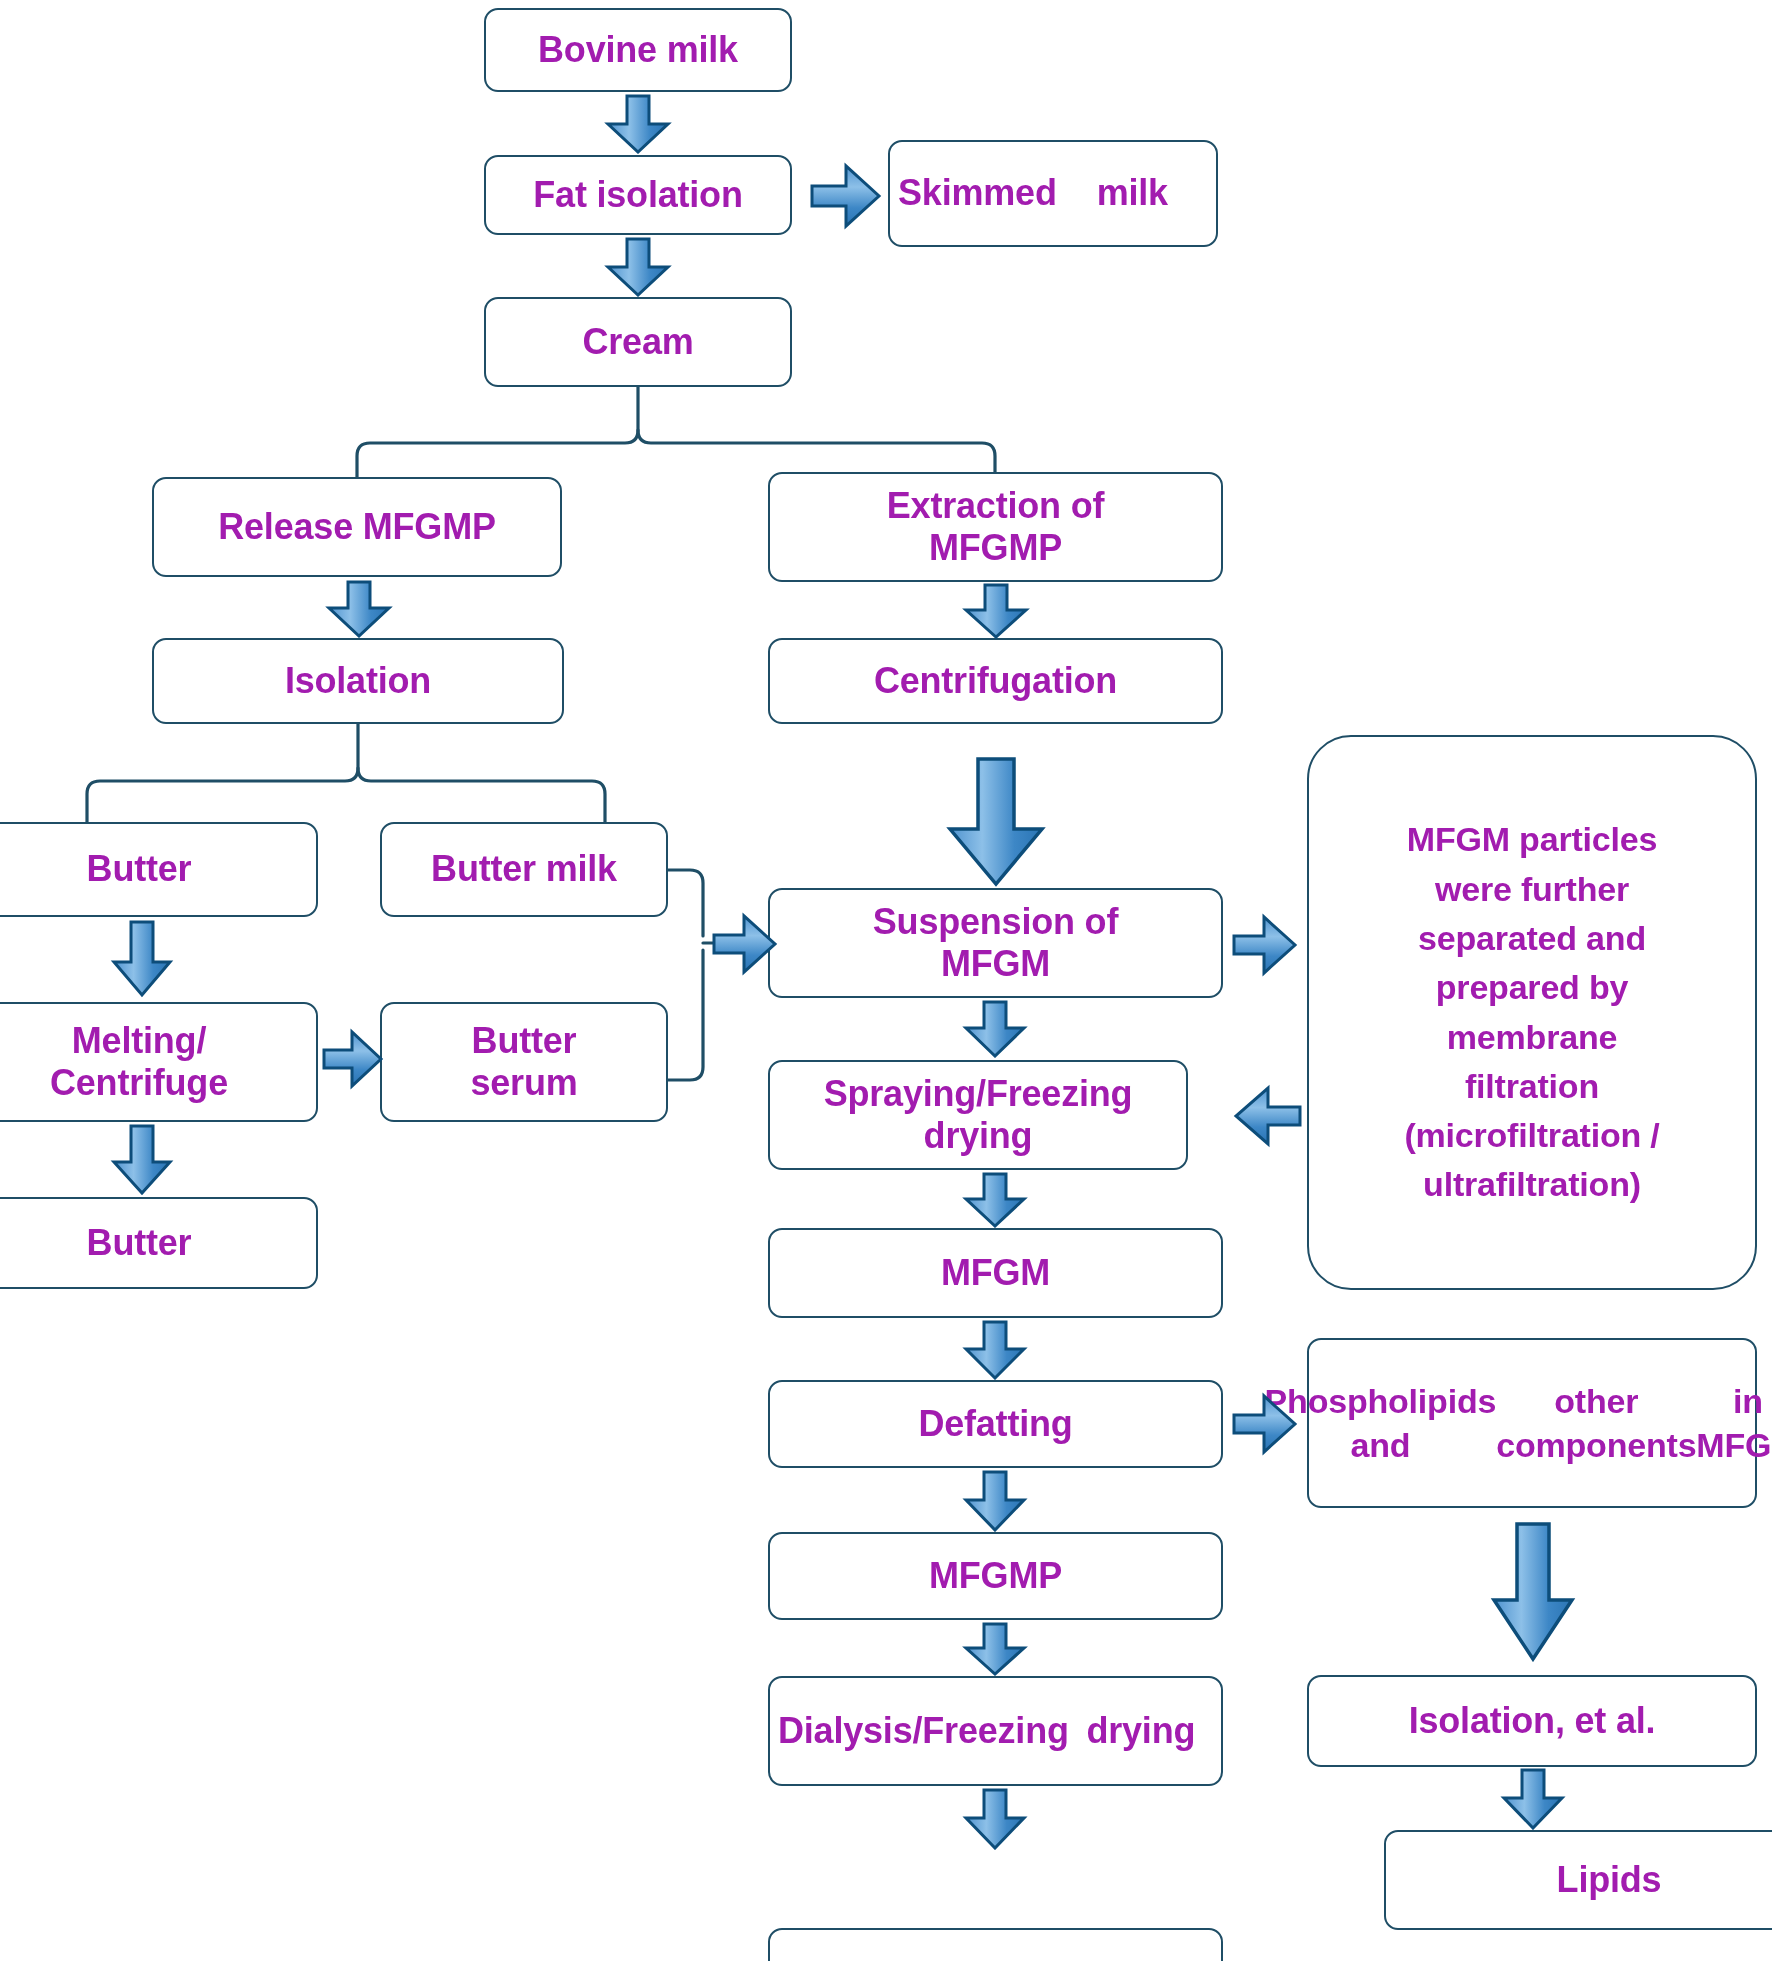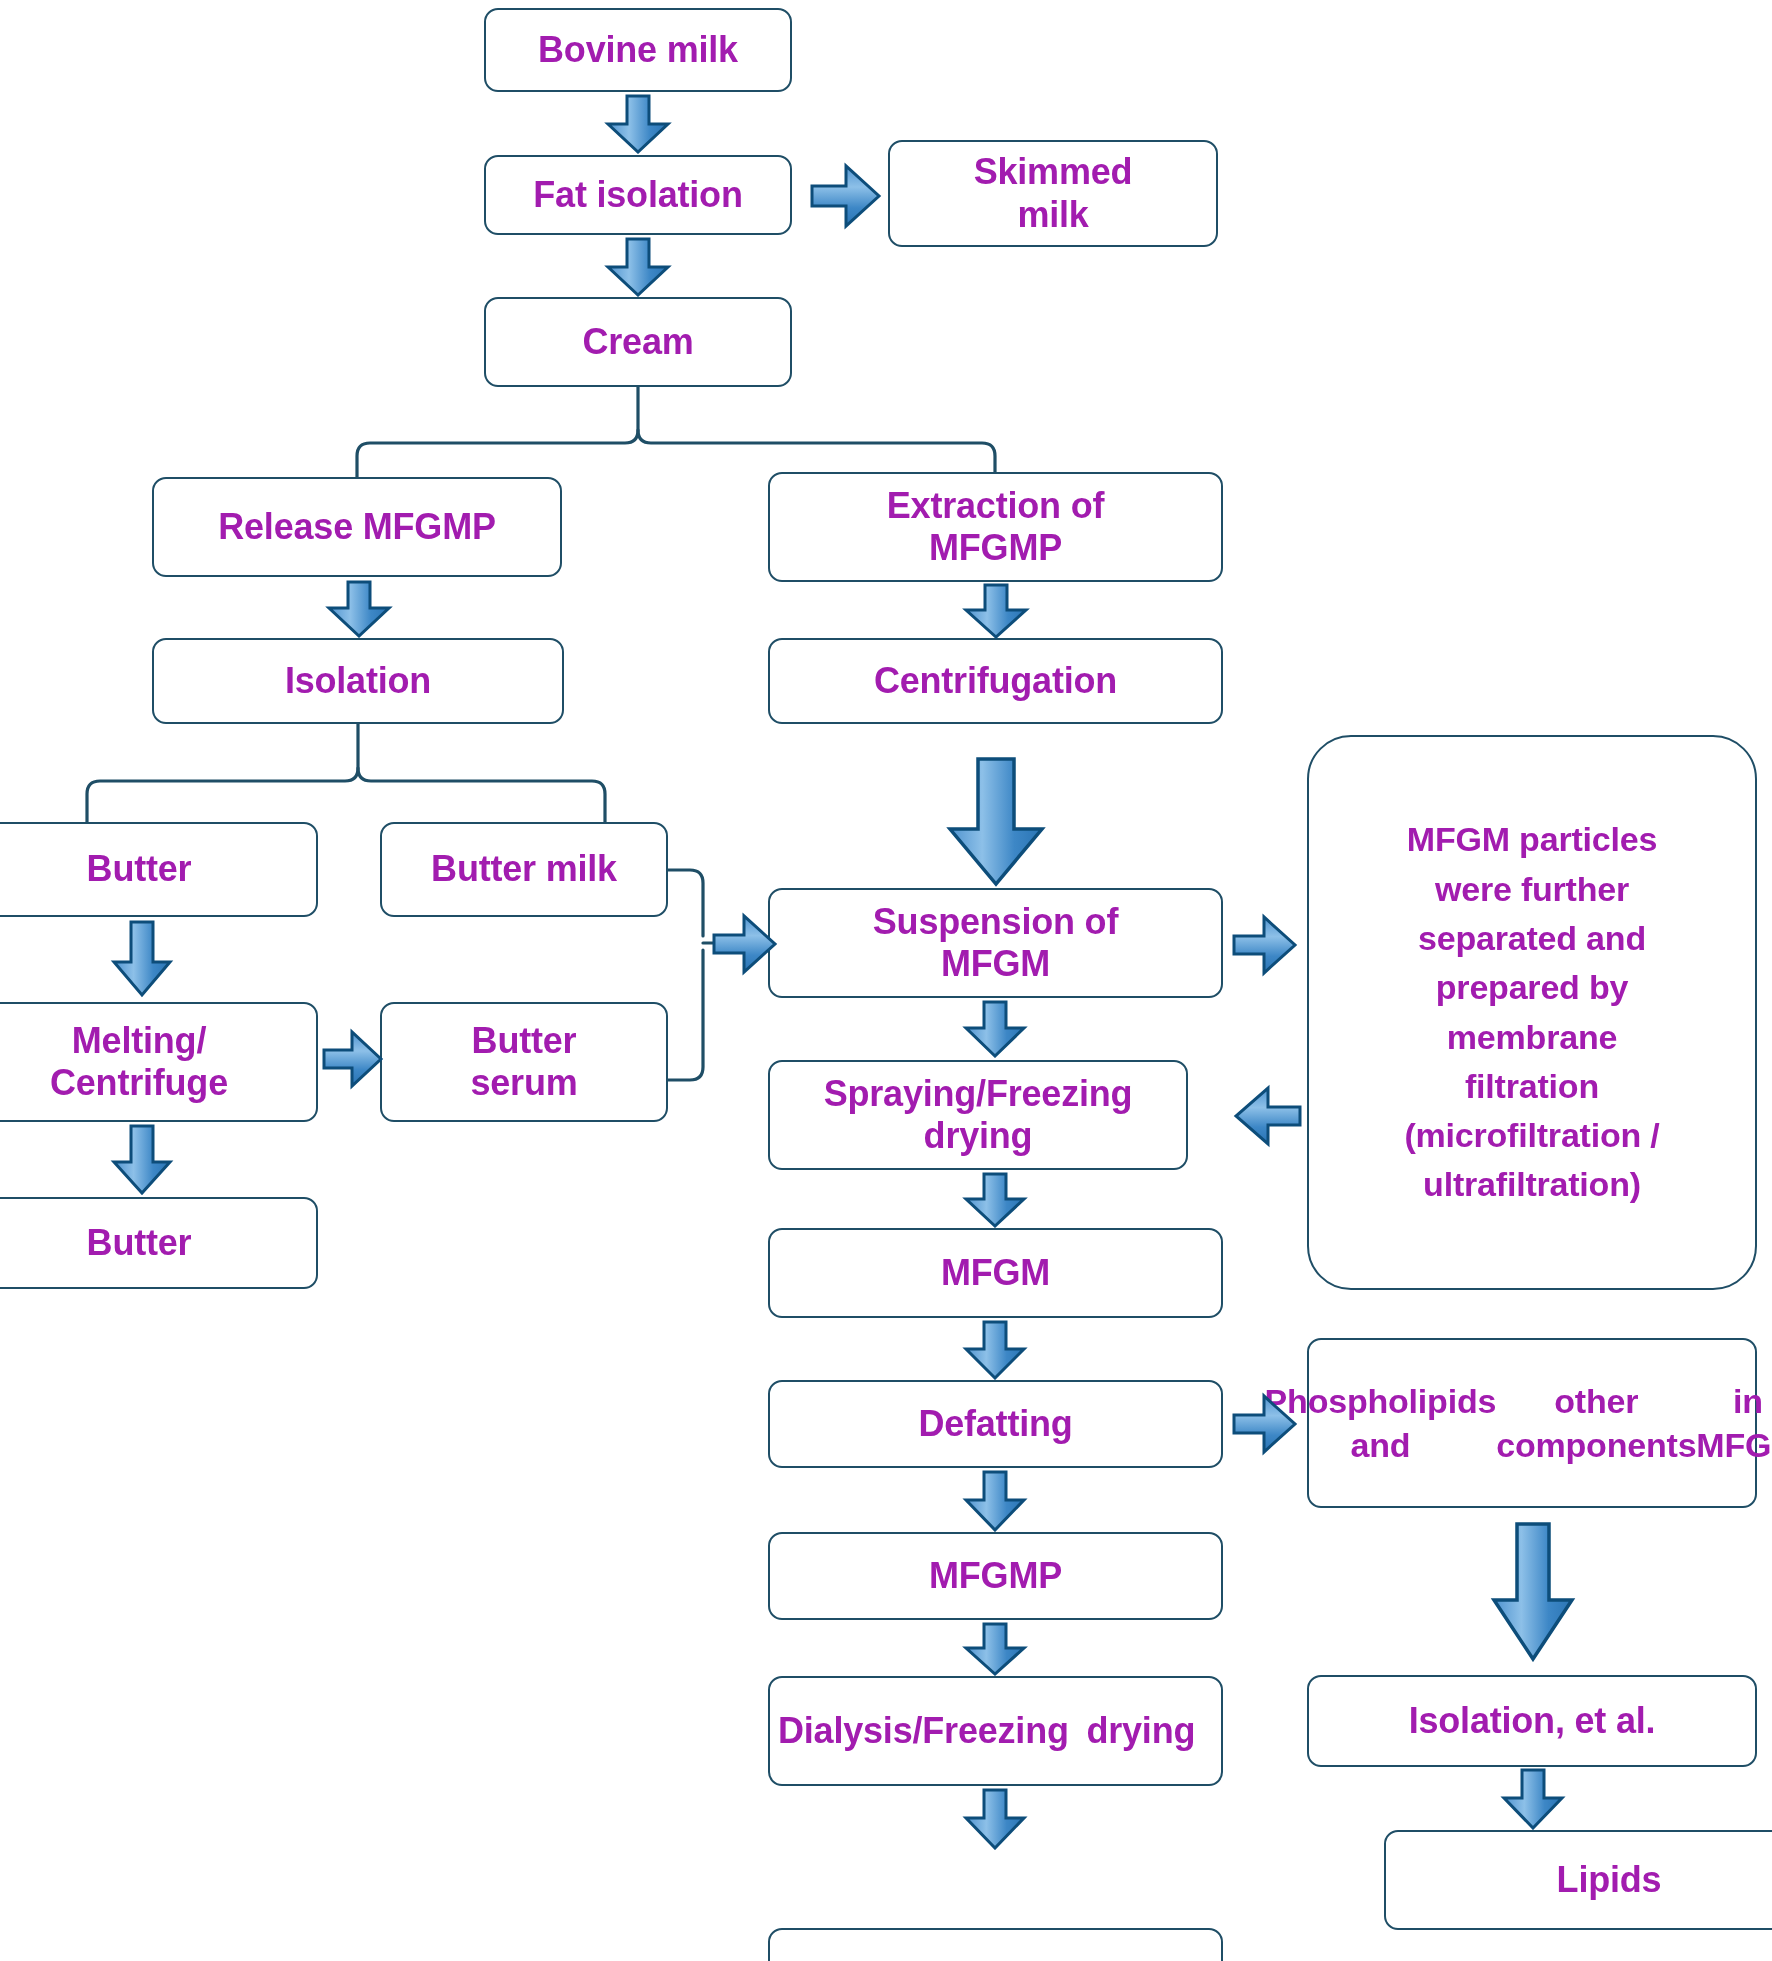--- a/index.html
+++ b/index.html
@@ -70,21 +70,21 @@
   </svg>
 
   <div class="node fs36" style="left:484px; top:8px; width:308px; height:84px;">
     <span>Bovine milk</span>
   </div>
 
   <div class="node fs36" style="left:484px; top:155px; width:308px; height:80px;">
     <span>Fat isolation</span>
   </div>
 
-  <div class="node fs36" style="left:888px; top:140px; width:330px; height:107px; flex-direction:column;">
+  <div class="node fs36" style="left:888px; top:140px; width:330px; height:107px; ">
     <span>Skimmed</span>
     <span>milk</span>
   </div>
 
   <div class="node fs36" style="left:484px; top:297px; width:308px; height:90px;">
     <span>Cream</span>
   </div>
 
   <div class="node fs36" style="left:152px; top:477px; width:410px; height:100px;">
     <span>Release MFGMP</span>

